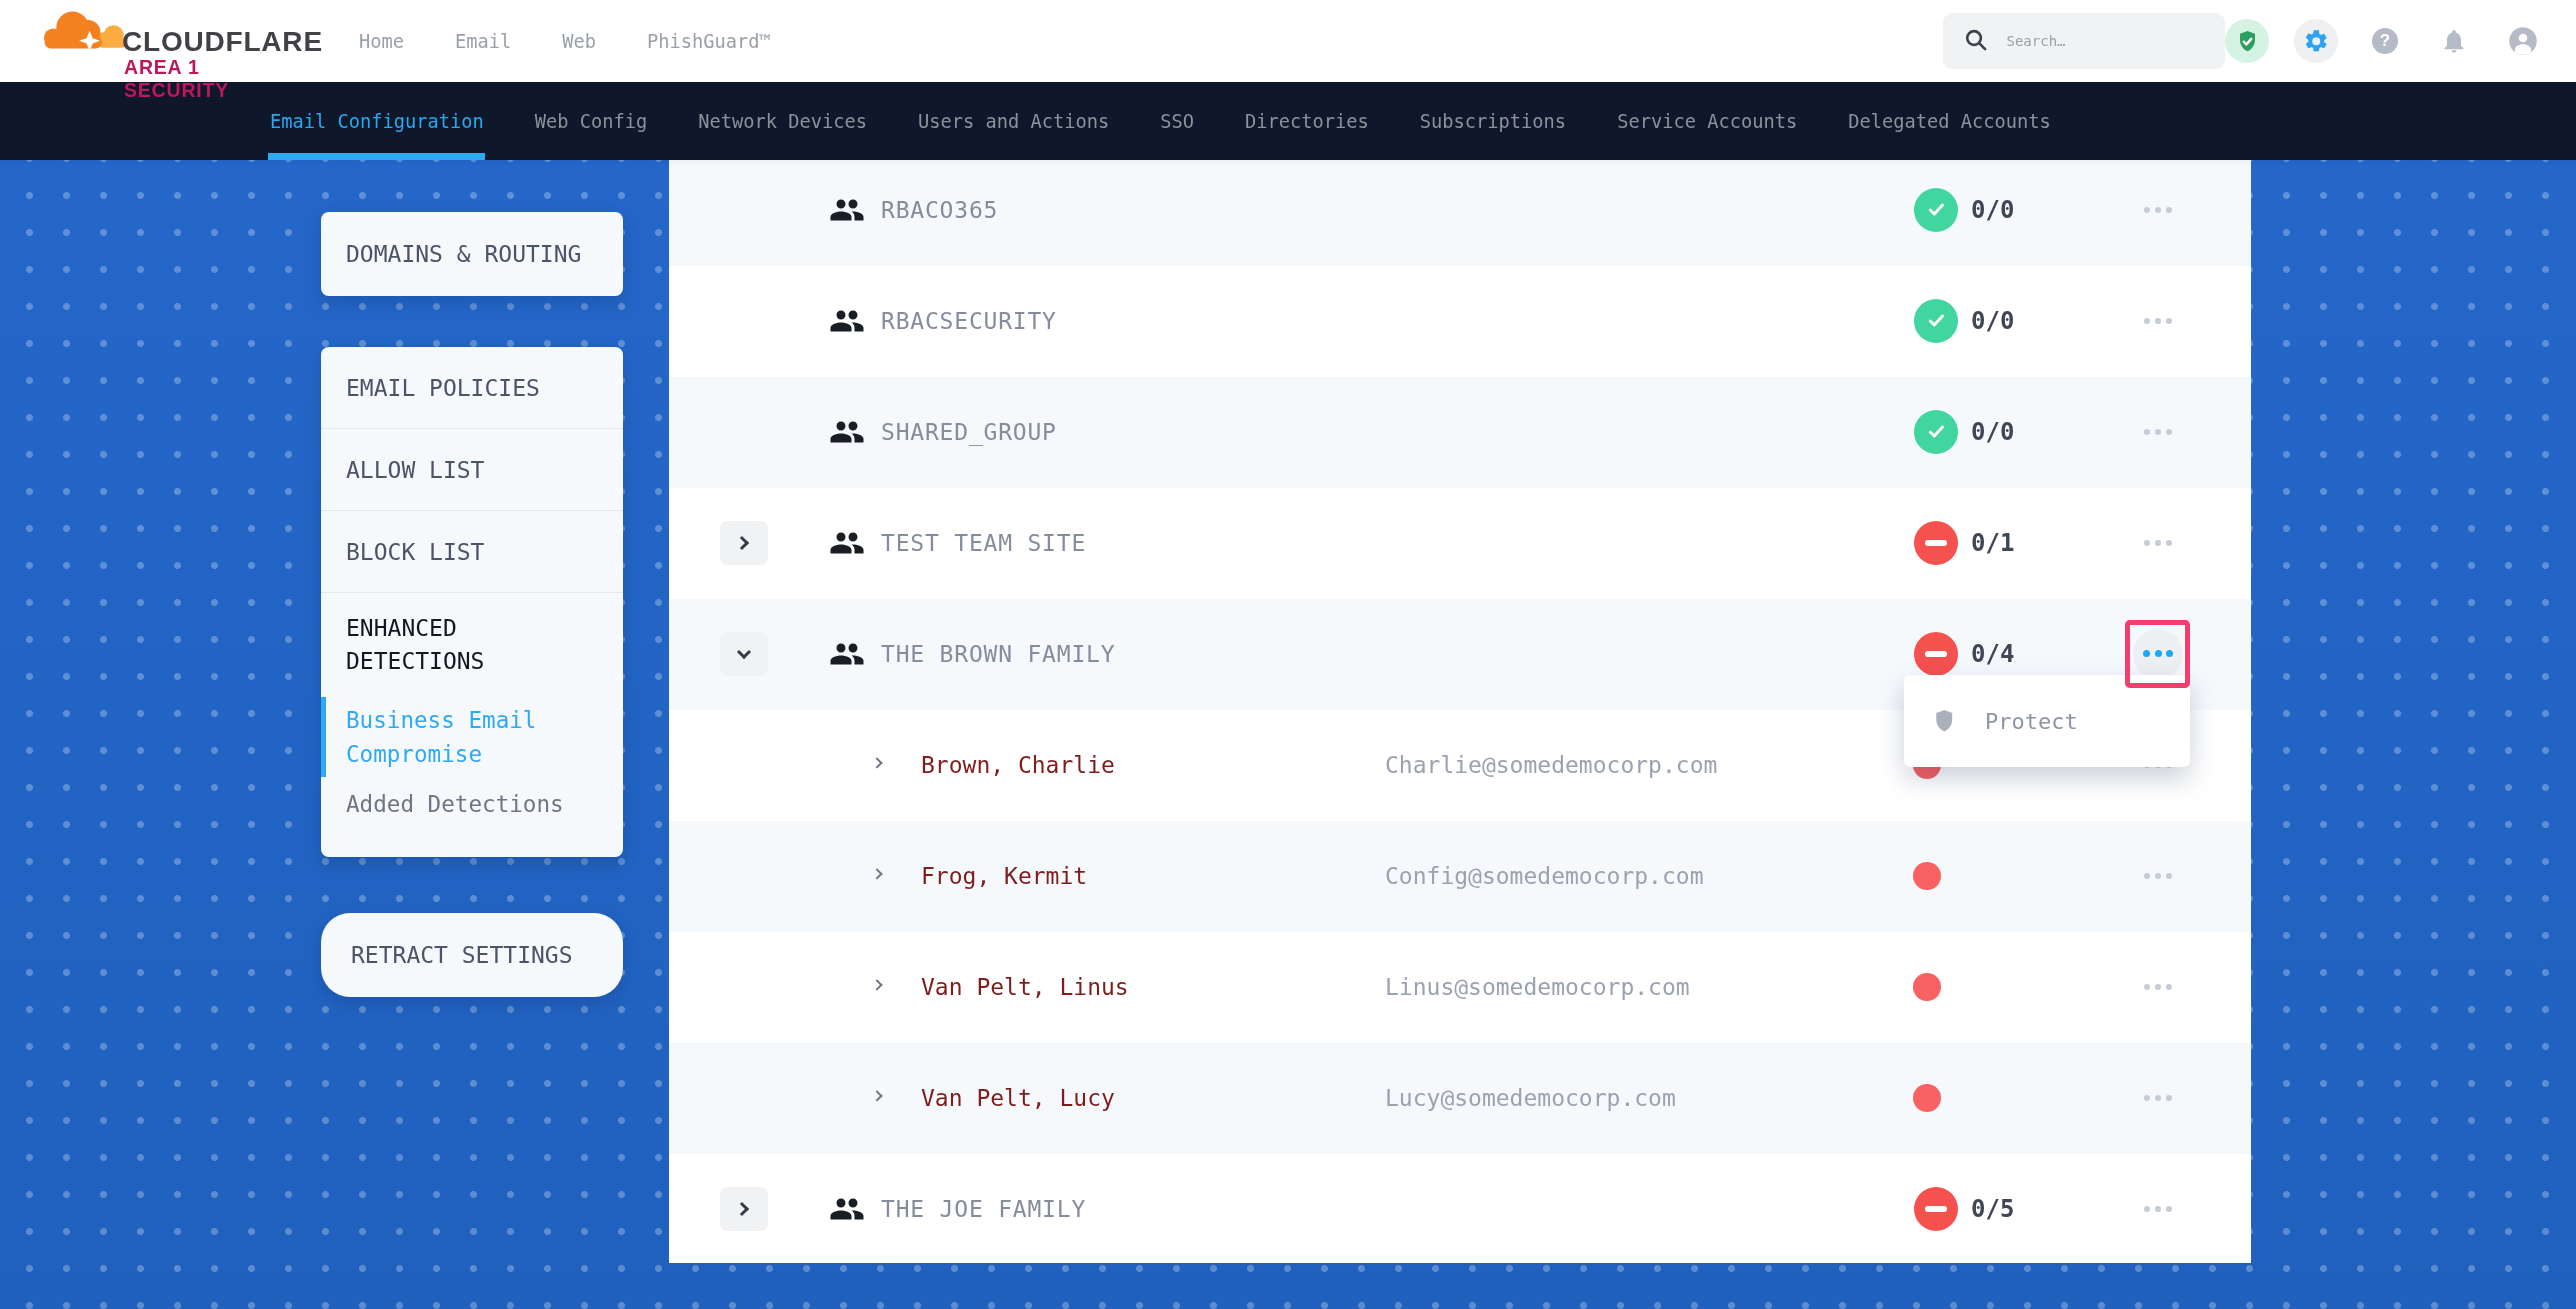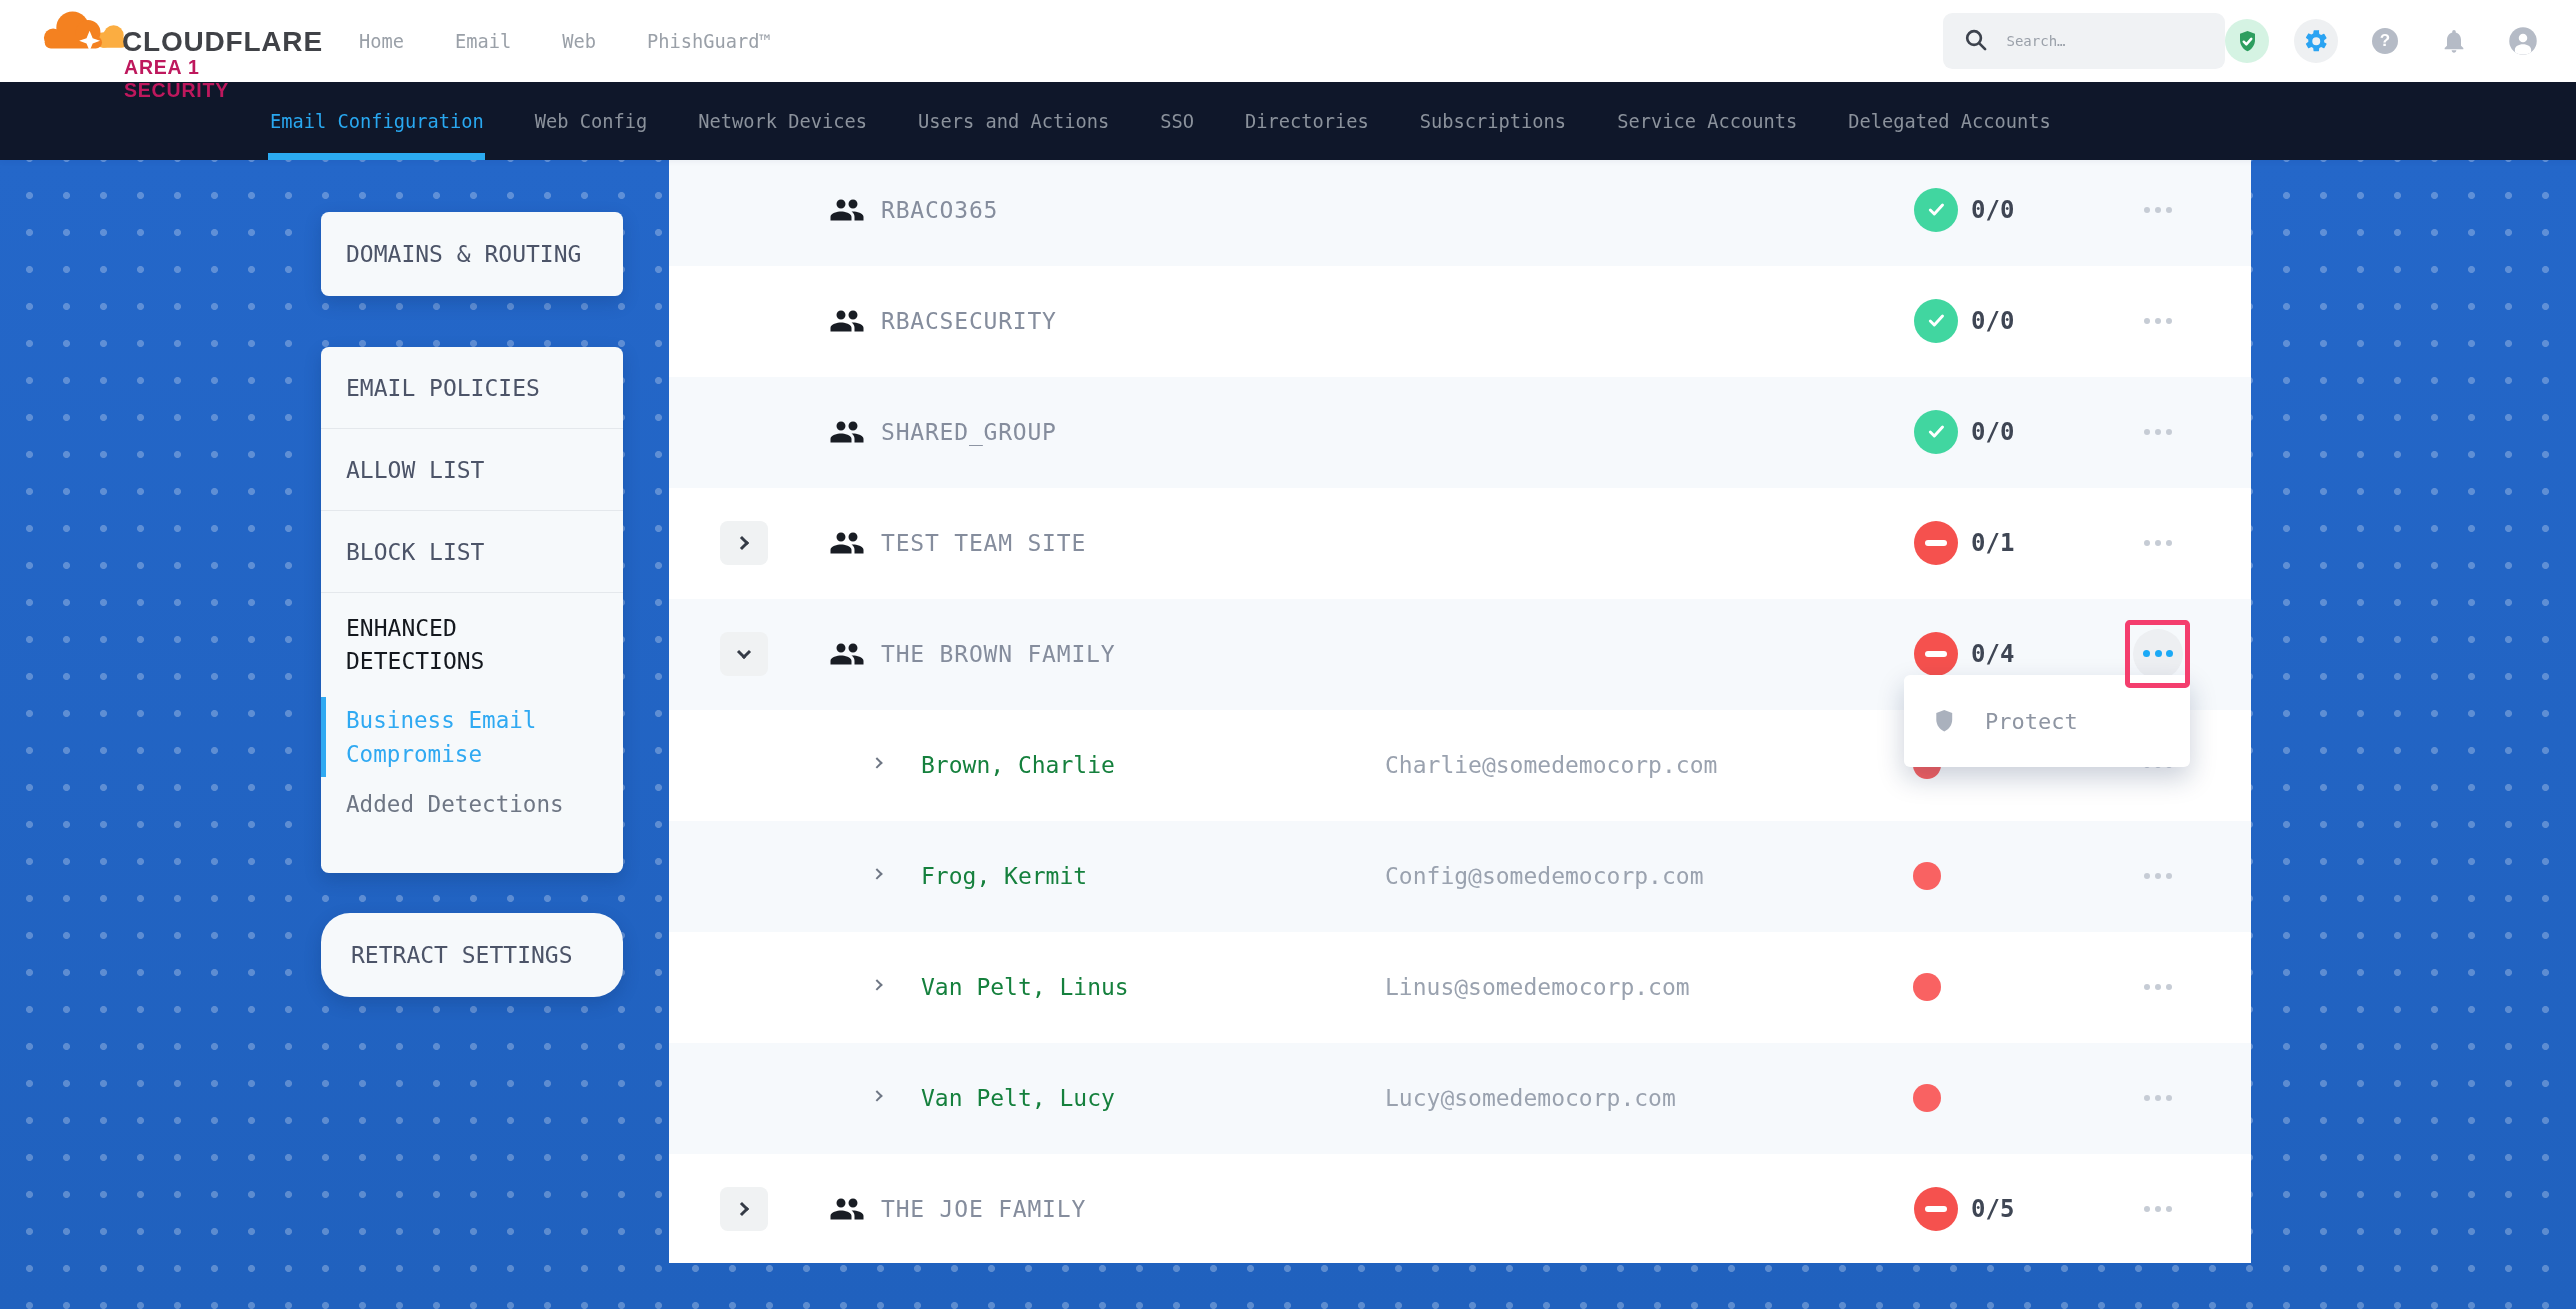--- a/index.html
+++ b/index.html
@@ -36,21 +36,21 @@
   
   .content{ position:absolute; left:0; top:160px; width:2576px; height:1149px;
     background-image: radial-gradient(rgba(255,255,255,.27) 3.1px, transparent 3.9px),
                       linear-gradient(180deg,#2467c9 0%, #2061be 100%);
     background-size:37px 37px, 100% 100%; background-position:11px 17px, 0 0; }
 
   
   .card{ position:absolute; left:321px; width:302px; background:#f6f9fb; border-radius:7.8px;
          box-shadow:0 6.2px 17px rgba(8,35,80,.20); color:#4c5468; }
   .card-domains{ top:52px; height:84px; display:flex; align-items:center; padding:0 25px; font-size:23px; }
-  .card-policies{ top:187px; padding-bottom:56px; }
+  .card-policies{ top:187px; padding-bottom:40px; }
   .pitem{ height:82px; display:flex; align-items:center; padding:0 25px; font-size:23px; border-bottom:1.6px solid #e4e8ec; cursor:pointer; }
   .enhanced{ padding:18.7px 25px 0 25px; }
   .enhanced .etitle{ font-size:23px; line-height:33px; color:#14181e; }
   .sub-bec{ position:relative; margin-top:25px; font-size:22.6px; line-height:34px; color:#2fa9f2; cursor:pointer; }
   .sub-bec::before{ content:""; position:absolute; left:-25px; top:-6.2px; bottom:-6.2px; width:5.4px; background:#2fa9f2; }
   .sub-added{ margin-top:20px; font-size:22.6px; color:#6e7684; cursor:pointer; }
   .card-retract{ top:753px; height:84px; display:flex; align-items:center; padding:0 30px; font-size:23px;border-radius:29px; }
 
   
   .table{ position:absolute; left:669px; top:0; width:1582px; height:1103px; overflow:hidden; background:#fff; }
@@ -58,21 +58,21 @@
   .row{ position:relative; height:111px; }
   .row.light{ background:#f6f9fc; }
   .row.white{ background:#ffffff; }
   .expander{ position:absolute; left:51px; top:33px; width:48px; height:44px; background:#f0f2f3; border:none; border-radius:7.8px; cursor:pointer; display:flex; align-items:center; justify-content:center; }
   .chev{ display:inline-block; width:10px; height:10px; border-right:3.1px solid #353b46; border-bottom:3.1px solid #353b46; }
   .chev.right{ transform:rotate(-45deg); margin-left:-3.1px; }
   .chev.down{ transform:rotate(45deg); margin-top:-3.9px; }
   .gicon{ position:absolute; left:160px; top:37px; }
   .gname{ position:absolute; left:212px; top:0; height:111px; display:flex; align-items:center; font-size:23px; color:#858d9d; letter-spacing:0.8px; white-space:nowrap; }
   .mchev{ position:absolute; left:204px; top:49px; width:7.8px; height:7.8px; border-right:2.3px solid #6e7684; border-bottom:2.3px solid #6e7684; transform:rotate(-45deg); }
-  .mname{ position:absolute; left:252px; top:0; height:111px; display:flex; align-items:center; font-size:23px; color:#15803d; white-space:nowrap; }
+  .mname{ position:absolute; left:252px; top:0; height:111px; display:flex; align-items:center; font-size:23px; color:#7f1d1d; white-space:nowrap; }
   .memail{ position:absolute; left:716px; top:0; height:111px; display:flex; align-items:center; font-size:23px; color:#9aa2af; white-space:nowrap; }
   .badge{ position:absolute; left:1245px; top:33px; width:44px; height:44px; border-radius:50%; display:flex; align-items:center; justify-content:center; }
   .badge.ok{ background:#41d6a0; }
   .badge.alert{ background:#f5514e; }
   .minusbar{ width:22px; height:6.2px; background:#fff; border-radius:3.1px; }
   .count{ position:absolute; left:1302px; top:0; height:111px; display:flex; align-items:center; font-size:24px; font-weight:bold; color:#3f4654; }
   .mdot{ position:absolute; left:1244px; top:41px; width:28px; height:28px; border-radius:50%; background:#f96262; }
   .dots{ position:absolute; left:1475px; top:0; height:111px; width:28px; display:flex; align-items:center; justify-content:space-between; cursor:pointer; }
   .dots i{ width:6.2px; height:6.2px; border-radius:50%; background:#c6ccd5; }
   .dots-hl{ position:absolute; left:1464px; top:30px; width:50px; height:50px; border-radius:50%; background:#edeff2; display:flex; align-items:center; justify-content:center; gap:4.7px; cursor:pointer; }

